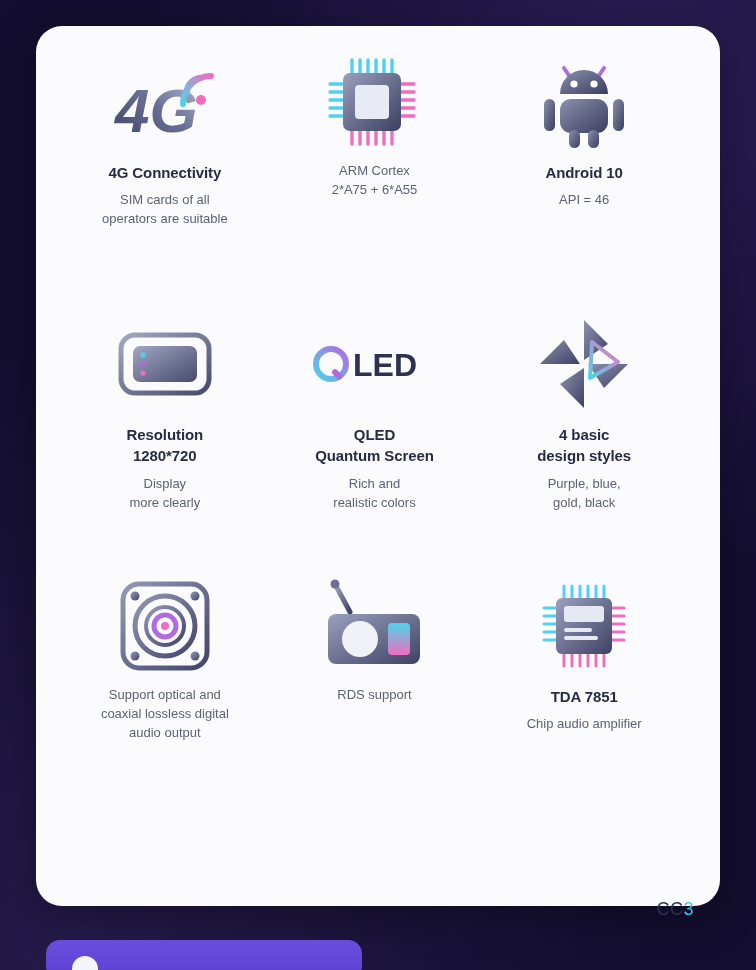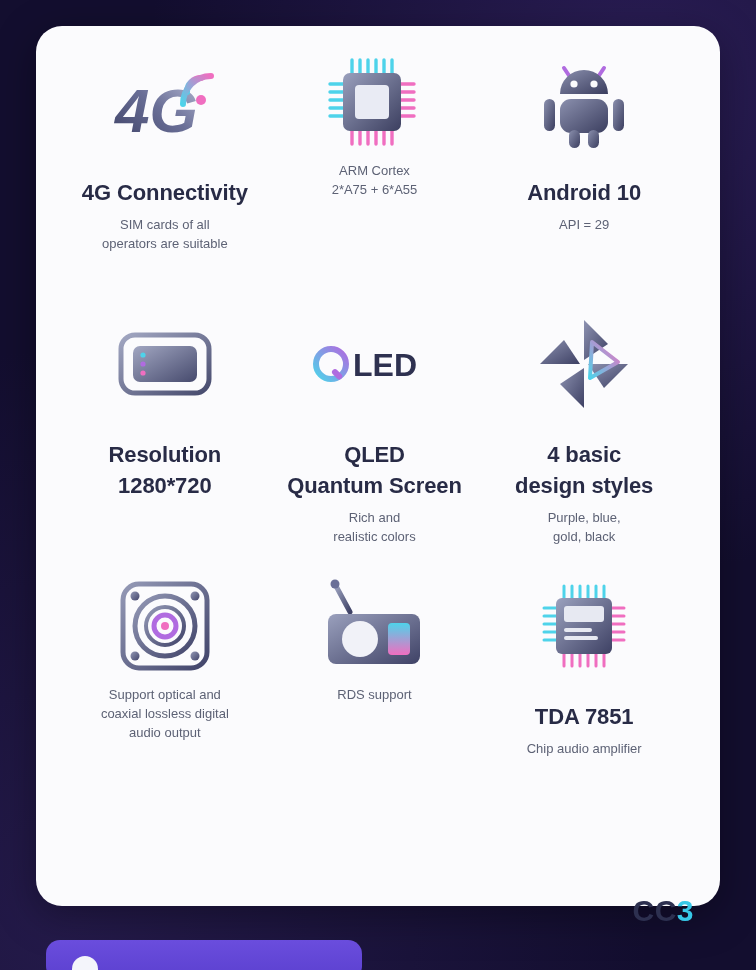--- a/index.html
+++ b/index.html
@@ -71,43 +71,43 @@
     flex-direction: column;
     align-items: center;
   }
   .icon-box {
     height: 104px;
     display: flex;
     align-items: center;
     justify-content: center;
   }
   .title {
-    font-size: 22px;
+    font-size: 15px;
     font-weight: bold;
     color: #282b46;
     text-align: center;
     line-height: 1.42;
-    margin-top: 23px;
+    margin-top: 8px;
     letter-spacing: -0.1px;
   }
   .sub {
     font-size: 13px;
     color: #5d6275;
     text-align: center;
     line-height: 1.46;
     margin-top: 8px;
     font-weight: 400;
   }
   
   .logo {
     position: absolute;
     right: 62px;
-    bottom: 42px;
-    font-size: 30px;
-    font-weight: bold;
+    bottom: 50px;
+    font-size: 18px;
+    font-weight: normal;
     letter-spacing: 0.5px;
   }
   .logo .cc { color: #2d3050; }
   .logo .three { color: #37c8e8; }
 
   
   .bottom-panel {
     position: absolute;
     left: 46px;
     top: 940px;
@@ -208,40 +208,41 @@
         <circle cx="40" cy="30" r="3.6" fill="#fbfbfd"></circle>
         <circle cx="60" cy="30" r="3.6" fill="#fbfbfd"></circle>
         <rect x="26" y="45" width="48" height="34" rx="11" fill="url(#gand)"></rect>
         <rect x="10" y="45" width="11" height="32" rx="5.5" fill="url(#gand)"></rect>
         <rect x="79" y="45" width="11" height="32" rx="5.5" fill="url(#gand)"></rect>
         <rect x="35" y="76" width="11" height="18" rx="5.5" fill="url(#gand)"></rect>
         <rect x="54" y="76" width="11" height="18" rx="5.5" fill="url(#gand)"></rect>
       </svg>
     </div>
     <div class="title">Android 10</div>
-    <div class="sub">API = 29</div>
+    <div class="sub">API = 46</div>
   </div>
 
   <div class="cell">
     <div class="icon-box">
       <svg width="96" height="74" viewBox="0 0 96 74">
         <defs>
           <linearGradient id="gscr" x1="0" y1="0" x2="1" y2="1">
             <stop offset="0" stop-color="#a2a7c2"></stop>
             <stop offset="1" stop-color="#464a6d"></stop>
           </linearGradient>
         </defs>
         <rect x="4" y="8" width="88" height="58" rx="14" fill="none" stroke="url(#gscr)" stroke-width="5"></rect>
         <rect x="16" y="19" width="64" height="36" rx="7" fill="url(#gscr)"></rect>
         <circle cx="26" cy="28" r="2.6" fill="#4ed3ea"></circle>
         <circle cx="26" cy="37" r="2.6" fill="#b06be0"></circle>
         <circle cx="26" cy="46" r="2.6" fill="#f06ec0"></circle>
       </svg>
     </div>
     <div class="title">Resolution<br>1280*720</div>
+    <div class="sub">Display<br>more clearly</div>
   </div>
 
   <div class="cell">
     <div class="icon-box">
       <svg width="130" height="52" viewBox="0 0 130 52">
         <defs>
           <linearGradient id="gq" x1="0" y1="1" x2="1" y2="0">
             <stop offset="0" stop-color="#4ed3ea"></stop>
             <stop offset="1" stop-color="#b06be0"></stop>
           </linearGradient>

